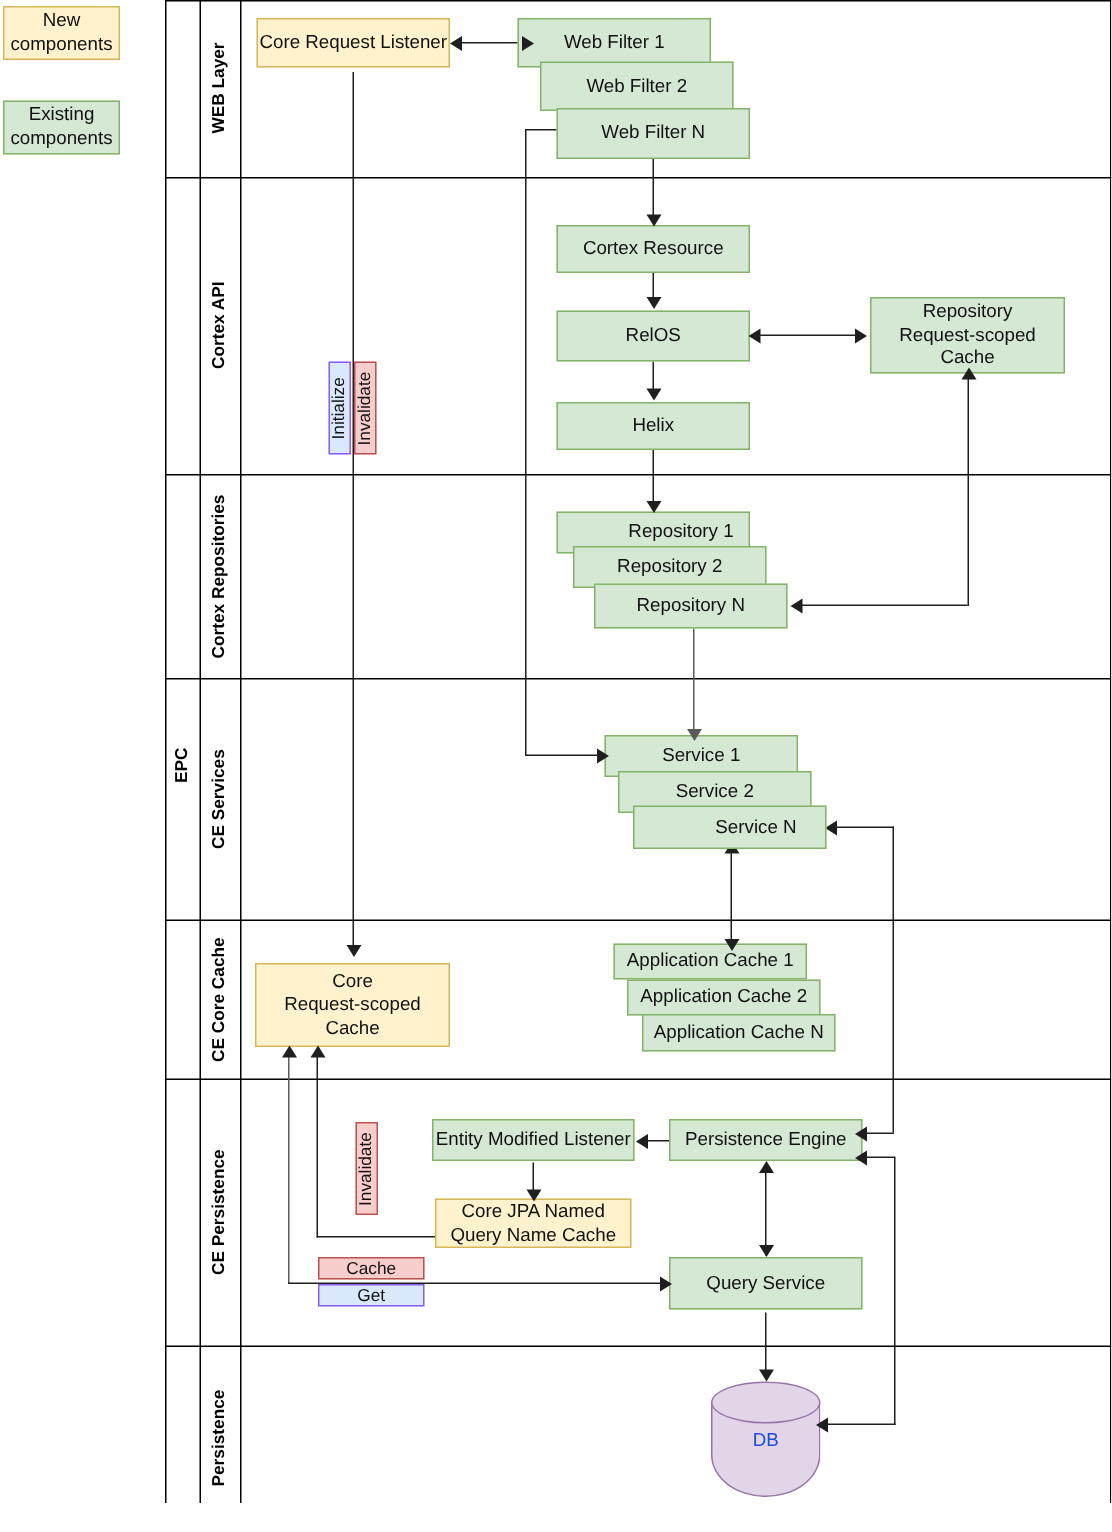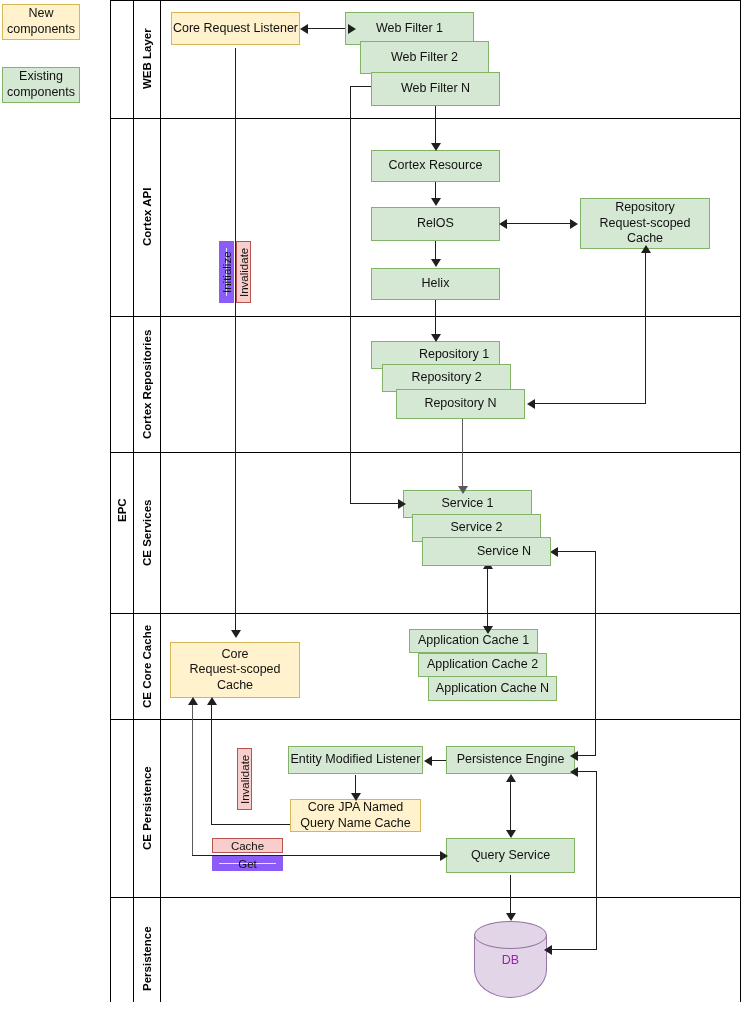--- a/index.html
+++ b/index.html
@@ -8,21 +8,21 @@
 
   
   .box{position:absolute;box-sizing:border-box;display:flex;align-items:center;
        justify-content:center;text-align:center;font-size:12.5px;color:#111;
        line-height:1.25;border:1px solid #82b366;background:#d5e8d4;z-index:5;}
   .box.new{border-color:#d6b656;background:#fff2cc;}
   .box.legend{font-size:12.5px;}
 
   .lbl{position:absolute;box-sizing:border-box;display:flex;align-items:center;
        justify-content:center;font-size:11.5px;color:#111;z-index:8;}
-  .lbl.blue{border:7px solid #8b5cf6;background:#dae8fc;}
+  .lbl.blue{border:1px solid #8b5cf6;background:#dae8fc;}
   .lbl.red{border:1px solid #b85450;background:#f8cecc;}
   .lbl.vert{writing-mode:vertical-rl;transform:rotate(180deg);}
 
   
   .ln{position:absolute;background:#000;z-index:2;}
   .ln.h{height:1px;}
   .ln.v{width:1px;}
 
   .lanename{position:absolute;display:flex;align-items:center;justify-content:center;
             font-weight:bold;font-size:11.5px;color:#000;z-index:3;
@@ -43,21 +43,21 @@
 
   
   .db{position:absolute;z-index:5;}
   .db .body{position:absolute;left:0;right:0;top:14px;bottom:0;background:#e1d5e7;
             border-left:1px solid #9673a6;border-right:1px solid #9673a6;
             border-bottom:1px solid #9673a6;border-bottom-left-radius:50% 28px;
             border-bottom-right-radius:50% 28px;}
   .db .top{position:absolute;left:0;right:0;top:0;height:28px;background:#e1d5e7;
            border:1px solid #9673a6;border-radius:50%;box-sizing:border-box;}
   .db .t{position:absolute;left:0;right:0;top:50%;transform:translateY(-50%);
-         text-align:center;font-size:12.5px;color:#a21caf;}
+         text-align:center;font-size:12.5px;color:#1d4ed8;}
 </style>
 </head>
 <body>
 
 <div id="canvas">
 
   <div class="box new legend" style="left:2px;top:4px;width:78px;height:36px;">
     <span>New
 components</span>
   </div>

